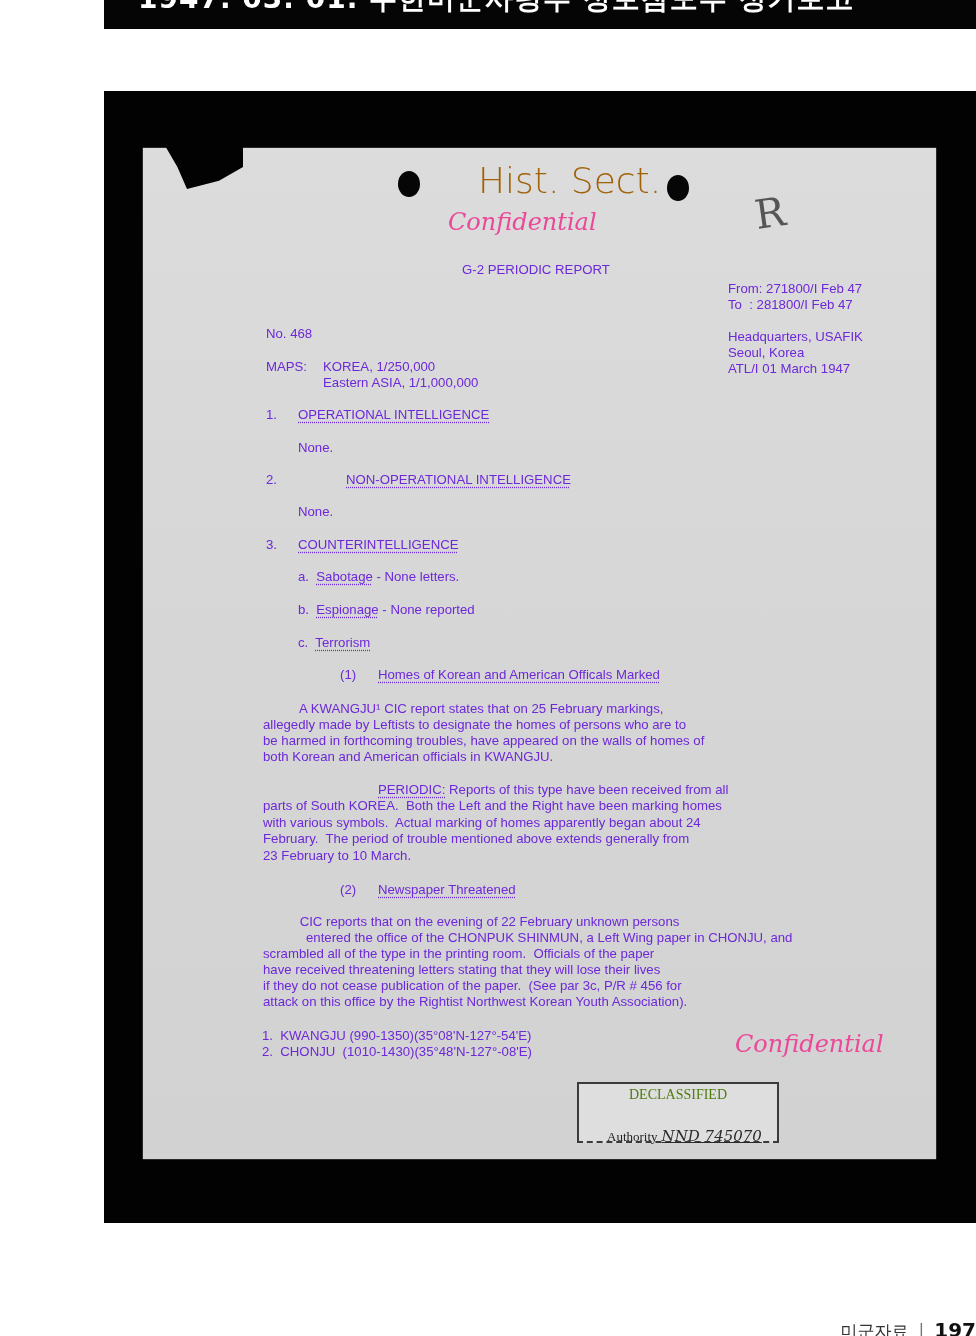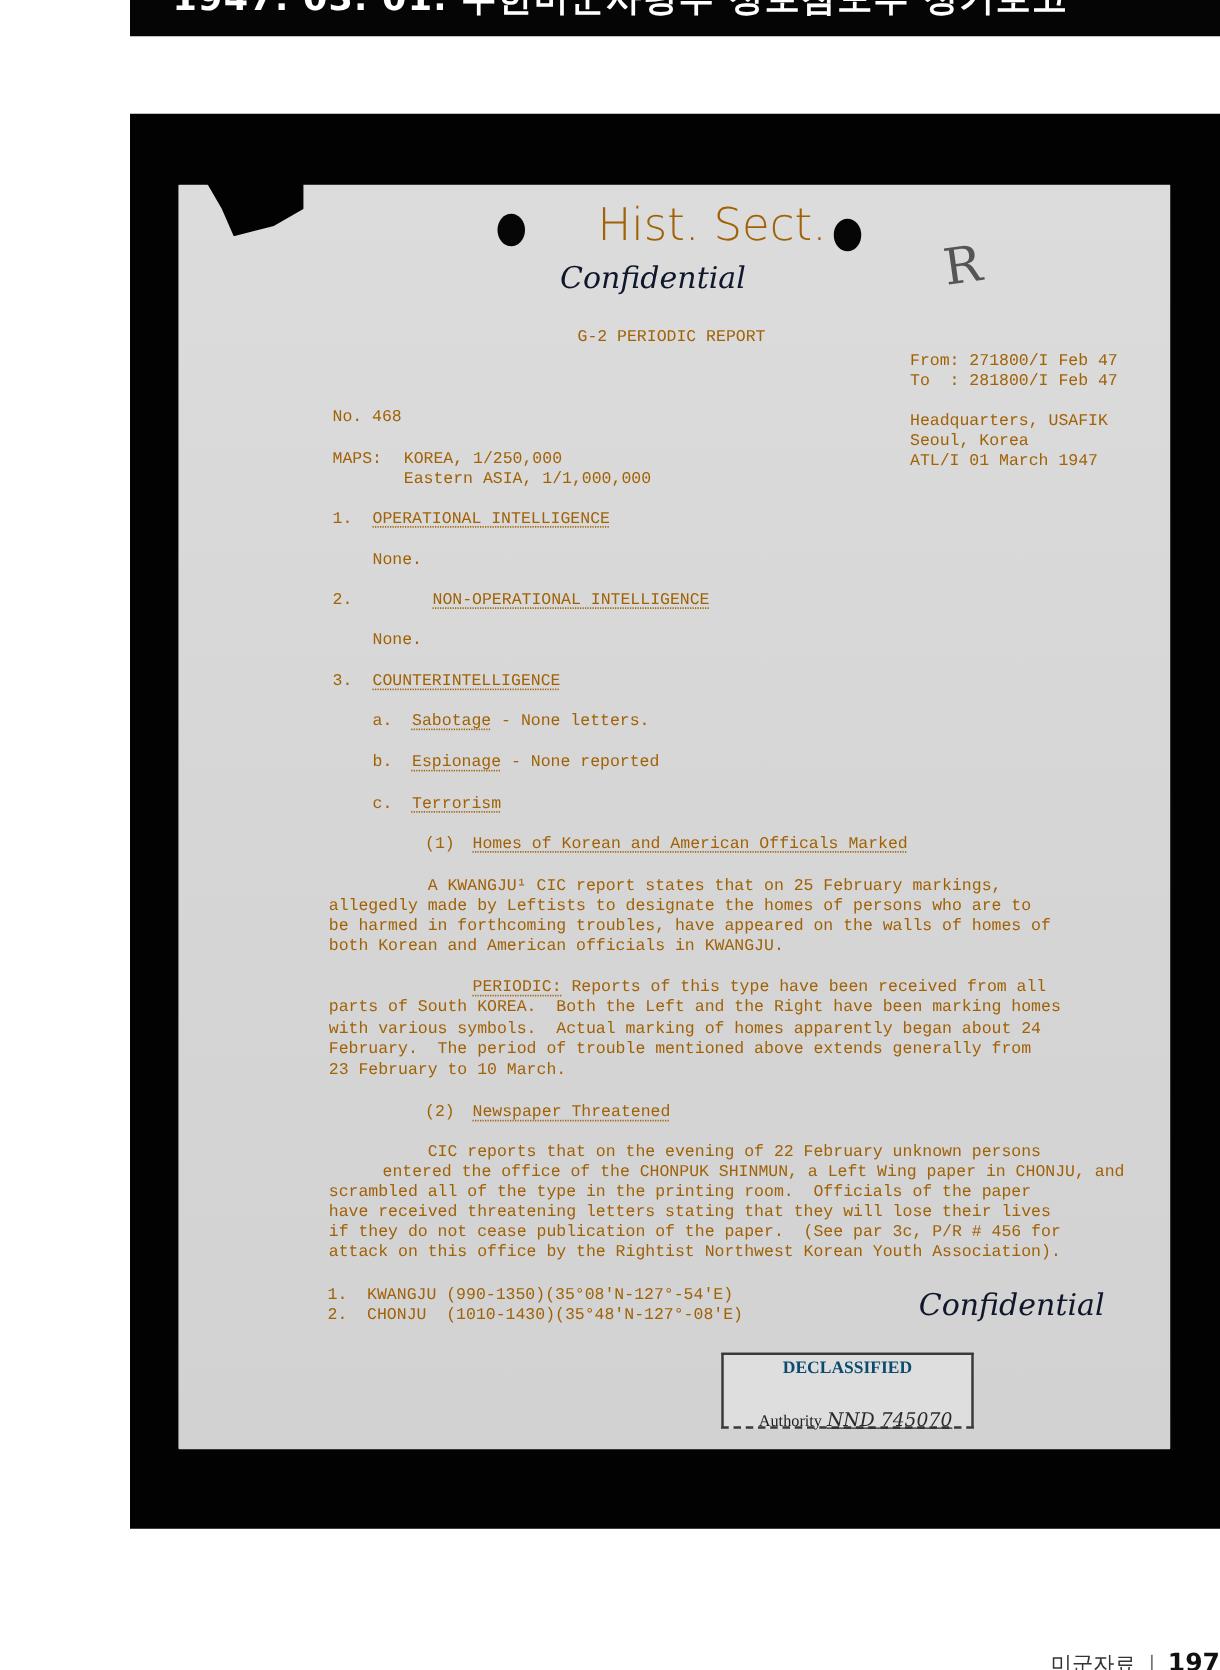--- a/index.html
+++ b/index.html
@@ -30,35 +30,35 @@
   }
   .tear {
     position:absolute; left:163px; top:134px; width:80px; height:55px;
     background:#020202;
     clip-path: polygon(0% 0%, 100% 15%, 100% 60%, 70% 85%, 30% 100%, 18% 60%, 0% 15%);
   }
   .hole {
     position:absolute; width:22px; height:26px; border-radius:50%; background:#060606;
   }
   .typed {
-    position:absolute; font-family:Liberation Mono, monospace;
-    font-size:13.2px; color:#a16207; white-space:pre; line-height:16.4px;
+    position:absolute; font-family:Liberation Sans, sans-serif;
+    font-size:13.2px; color:#6d28d9; white-space:pre; line-height:16.4px;
   }
   .u { text-decoration: underline dotted; text-underline-offset:3px; }
   .hand {
     position:absolute; font-family:"DejaVu Serif", serif; font-style:italic;
-    color:#0f172a; white-space:nowrap;
+    color:#ec4899; white-space:nowrap;
   }
   .stamp {
     position:absolute; left:577px; top:1082px; width:198px; height:57px;
     border:2px solid #3a3a3a; border-bottom-style:dashed; background:#dedede;
   }
   .stamp-title {
     position:absolute; left:0; right:0; top:3px; text-align:center;
-    font-family:"Liberation Serif", serif; font-weight:bold; font-size:14px; color:#0c4a6e;
+    font-family:"Liberation Serif", serif; font-weight:normal; font-size:14px; color:#4d7c0f;
   }
   .stamp-auth {
     position:absolute; left:28px; top:21px;
     font-family:"Liberation Serif", serif; font-size:13px; color:#222;margin-top:22px;
   }
   .stamp-auth-val {
     font-family:"DejaVu Serif", serif; font-style:italic; text-decoration:underline;
     font-size:15px; margin-left:4px; color:#2a2a2a;
   }
   .footer {

